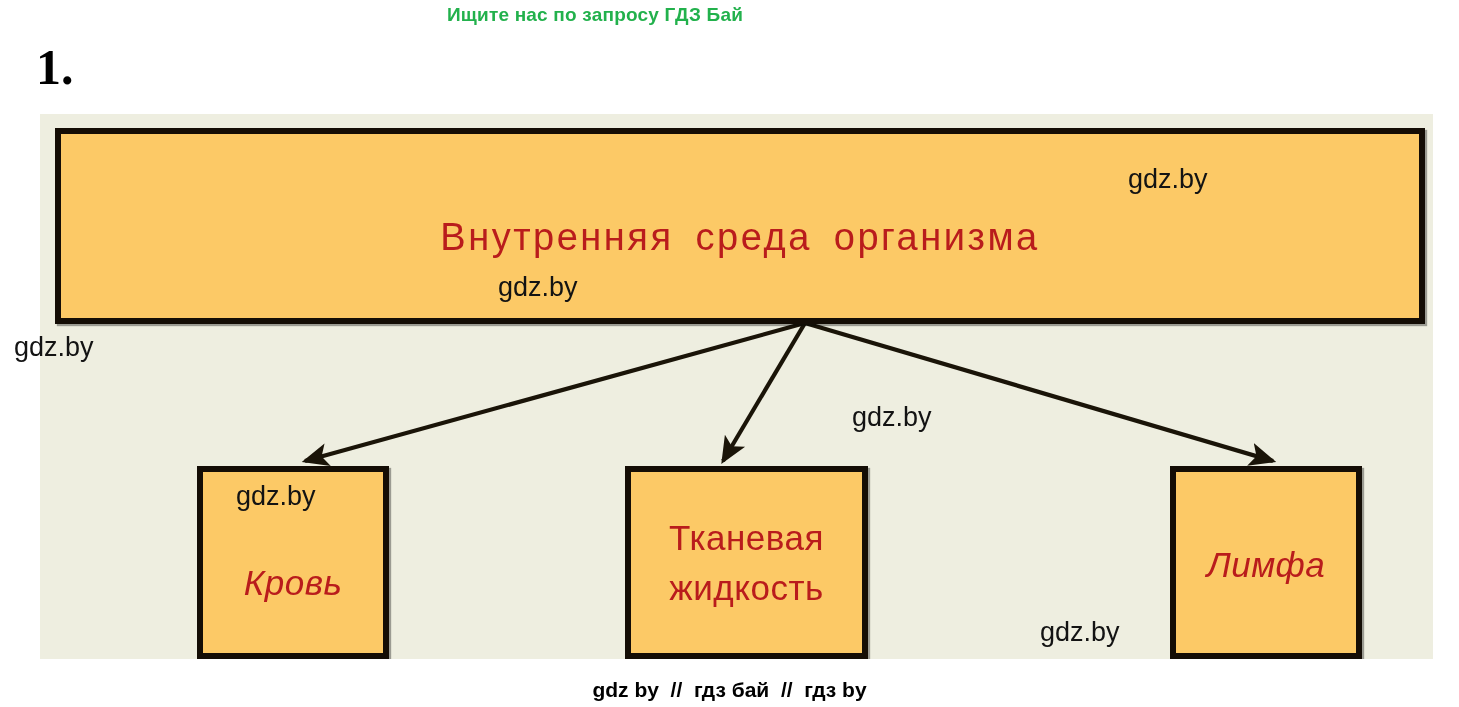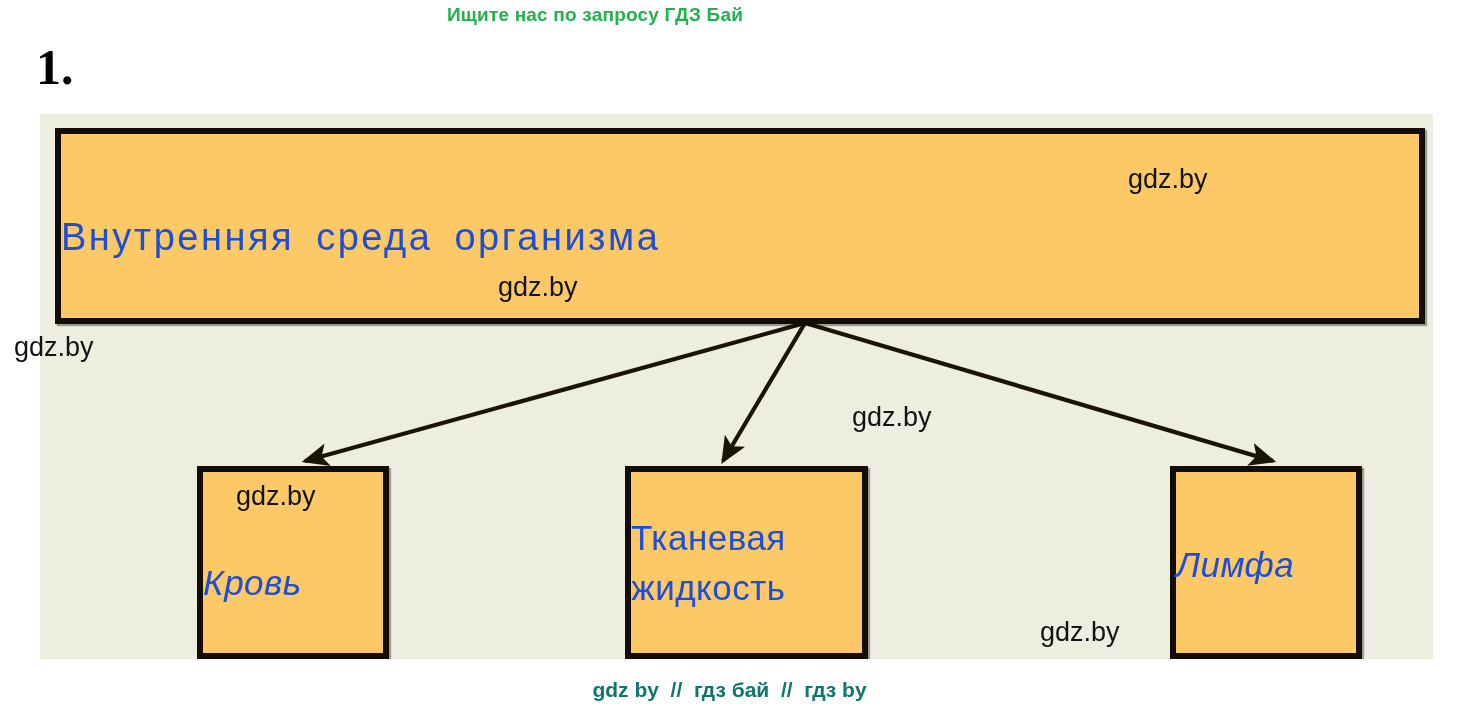--- a/index.html
+++ b/index.html
@@ -57,23 +57,23 @@
   }
 
   
   .node-box {
     position: absolute;
     background: #fcc966;
     border: 6px solid #140d05;
     box-shadow: 2px 2px 1px rgba(0,0,0,0.35);
     display: flex;
     flex-direction: column;
-    align-items: flex-start;
+    align-items: center;
     justify-content: center;
-    color: #1d4ed8;
+    color: #b91c1c;
     font-family: "Liberation Sans", sans-serif;
     text-align: center;
   }
 
   #node-root {
     left: 15px;
     top: 14px;
     width: 1370px;
     height: 196px;
   }
@@ -155,21 +155,21 @@
   
   #footer-links {
     position: absolute;
     left: 0;
     top: 673px;
     width: 1459px;
     height: 34px;
     display: flex;
     align-items: center;
     justify-content: center;
-    color: #0f766e;
+    color: #000000;
     font-size: 21px;
     font-weight: bold;
     white-space: pre;
   }
 </style>
 </head>
 <body>
 
 <div id="promo-banner">Ищите нас по запросу ГДЗ Бай</div>
 

